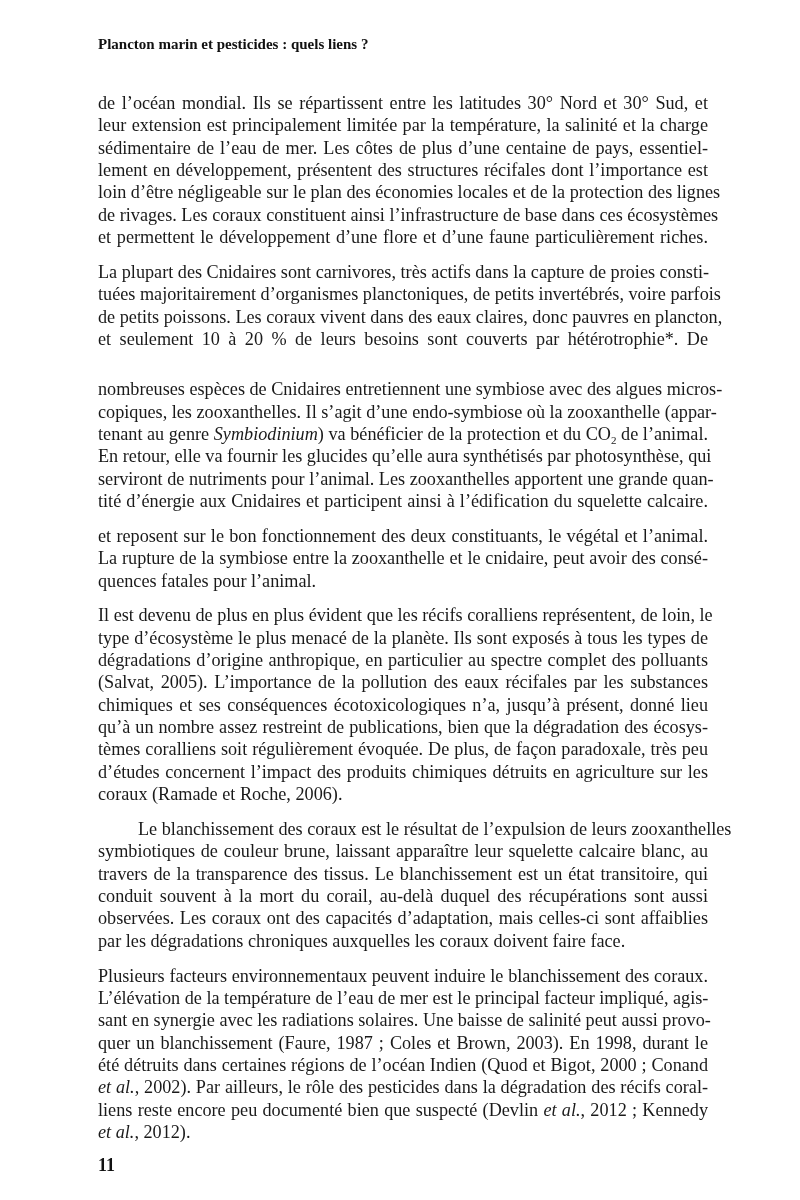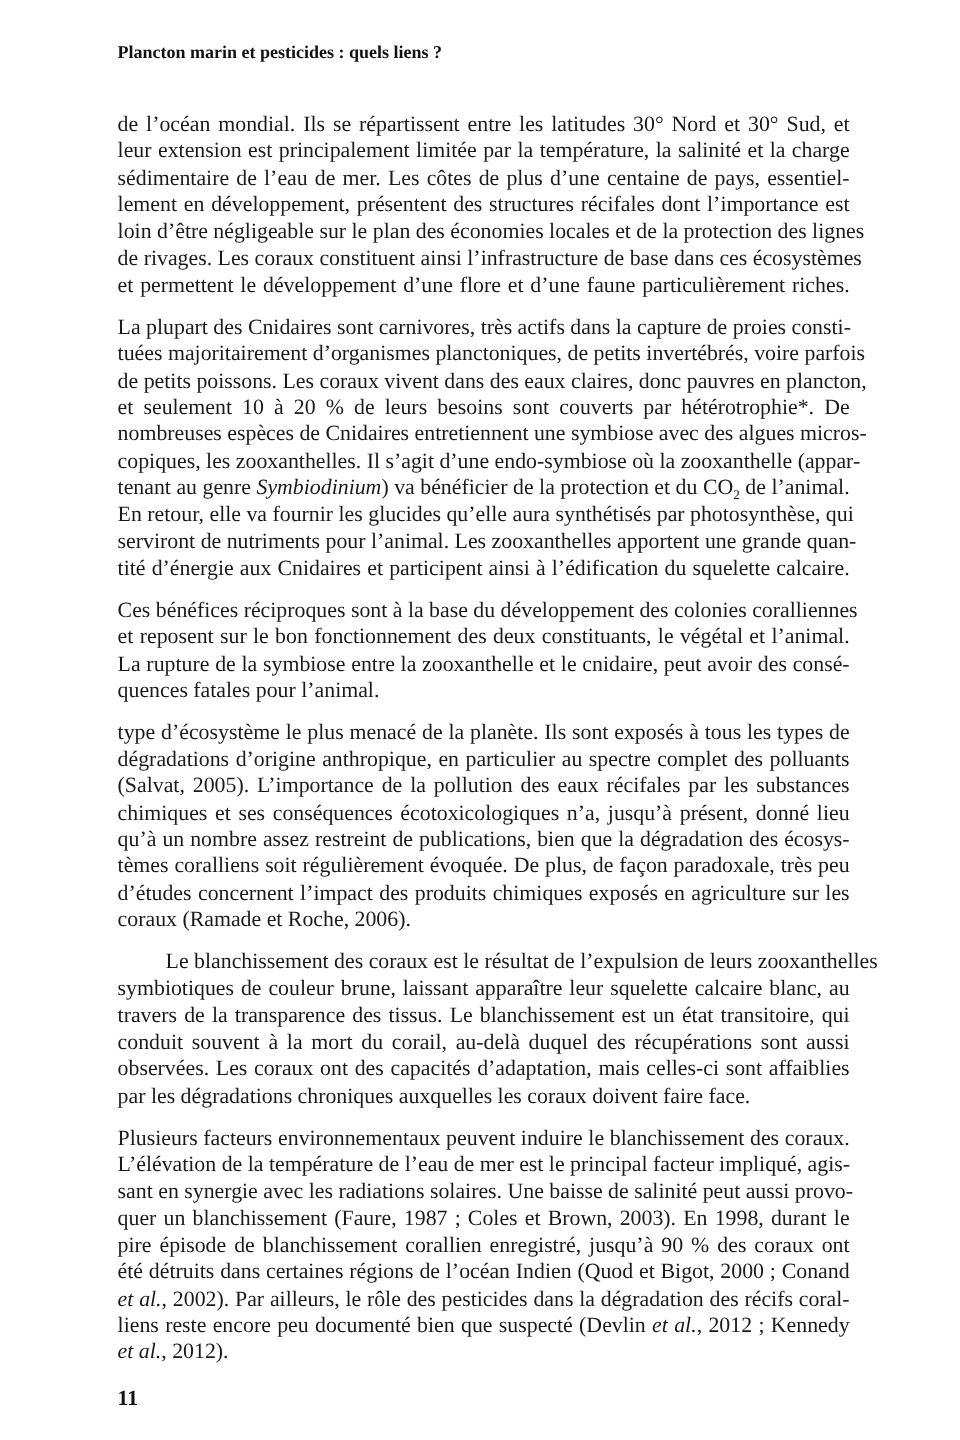--- a/index.html
+++ b/index.html
@@ -39,61 +39,60 @@
       <span class="line" style="text-align-last: justify;">loin d’être négligeable sur le plan des économies locales et de la protection des lignes</span>
       <span class="line" style="text-align-last: justify;">de rivages. Les coraux constituent ainsi l’infrastructure de base dans ces écosystèmes</span>
       <span class="line" style="text-align-last: justify;">et permettent le développement d’une flore et d’une faune particulièrement riches.</span>
     </p>
 
     <p class="para">
       <span class="line" style="text-align-last: justify;">La plupart des Cnidaires sont carnivores, très actifs dans la capture de proies consti-</span>
       <span class="line" style="text-align-last: justify;">tuées majoritairement d’organismes planctoniques, de petits invertébrés, voire parfois</span>
       <span class="line" style="text-align-last: justify;">de petits poissons. Les coraux vivent dans des eaux claires, donc pauvres en plancton,</span>
       <span class="line" style="text-align-last: justify;">et seulement 10 à 20 % de leurs besoins sont couverts par hétérotrophie*. De</span>
-      <span class="line" style="text-align-last: justify;">nombreuses espèces de Cnidaires entretiennent une symbiose avec des algues micros-</span>
+      <span class="line" style="text-align-last: justify; margin-top: 28px;">nombreuses espèces de Cnidaires entretiennent une symbiose avec des algues micros-</span>
       <span class="line" style="text-align-last: justify;">copiques, les zooxanthelles. Il s’agit d’une endo-symbiose où la zooxanthelle (appar-</span>
       <span class="line" style="text-align-last: justify;"><span>tenant au genre </span><em>Symbiodinium</em><span>) va bénéficier de la protection et du CO</span><sub>2</sub><span> de l’animal.</span></span>
       <span class="line" style="text-align-last: justify;">En retour, elle va fournir les glucides qu’elle aura synthétisés par photosynthèse, qui</span>
       <span class="line" style="text-align-last: justify;">serviront de nutriments pour l’animal. Les zooxanthelles apportent une grande quan-</span>
       <span class="line" style="text-align-last: justify;">tité d’énergie aux Cnidaires et participent ainsi à l’édification du squelette calcaire.</span>
     </p>
 
     <p class="para">
-      <span class="line" style="text-align-last: justify;">Ces bénéfices réciproques sont à la base du développement des colonies coralliennes</span>
       <span class="line" style="text-align-last: justify;">et reposent sur le bon fonctionnement des deux constituants, le végétal et l’animal.</span>
       <span class="line" style="text-align-last: justify;">La rupture de la symbiose entre la zooxanthelle et le cnidaire, peut avoir des consé-</span>
       <span class="line last">quences fatales pour l’animal.</span>
     </p>
 
     <p class="para">
+      <span class="line" style="text-align-last: justify;">Il est devenu de plus en plus évident que les récifs coralliens représentent, de loin, le</span>
       <span class="line" style="text-align-last: justify;">type d’écosystème le plus menacé de la planète. Ils sont exposés à tous les types de</span>
       <span class="line" style="text-align-last: justify;">dégradations d’origine anthropique, en particulier au spectre complet des polluants</span>
       <span class="line" style="text-align-last: justify;">(Salvat, 2005). L’importance de la pollution des eaux récifales par les substances</span>
       <span class="line" style="text-align-last: justify;">chimiques et ses conséquences écotoxicologiques n’a, jusqu’à présent, donné lieu</span>
       <span class="line" style="text-align-last: justify;">qu’à un nombre assez restreint de publications, bien que la dégradation des écosys-</span>
       <span class="line" style="text-align-last: justify;">tèmes coralliens soit régulièrement évoquée. De plus, de façon paradoxale, très peu</span>
-      <span class="line" style="text-align-last: justify;">d’études concernent l’impact des produits chimiques exposés en agriculture sur les</span>
+      <span class="line" style="text-align-last: justify;">d’études concernent l’impact des produits chimiques détruits en agriculture sur les</span>
       <span class="line last">coraux (Ramade et Roche, 2006).</span>
     </p>
 
     <p class="para">
       <span class="line" style="text-align-last: justify; margin-left: 40px;">Le blanchissement des coraux est le résultat de l’expulsion de leurs zooxanthelles</span>
       <span class="line" style="text-align-last: justify;">symbiotiques de couleur brune, laissant apparaître leur squelette calcaire blanc, au</span>
       <span class="line" style="text-align-last: justify;">travers de la transparence des tissus. Le blanchissement est un état transitoire, qui</span>
       <span class="line" style="text-align-last: justify;">conduit souvent à la mort du corail, au-delà duquel des récupérations sont aussi</span>
       <span class="line" style="text-align-last: justify;">observées. Les coraux ont des capacités d’adaptation, mais celles-ci sont affaiblies</span>
       <span class="line last">par les dégradations chroniques auxquelles les coraux doivent faire face.</span>
     </p>
 
     <p class="para">
       <span class="line" style="text-align-last: justify;">Plusieurs facteurs environnementaux peuvent induire le blanchissement des coraux.</span>
       <span class="line" style="text-align-last: justify;">L’élévation de la température de l’eau de mer est le principal facteur impliqué, agis-</span>
       <span class="line" style="text-align-last: justify;">sant en synergie avec les radiations solaires. Une baisse de salinité peut aussi provo-</span>
       <span class="line" style="text-align-last: justify;">quer un blanchissement (Faure, 1987 ; Coles et Brown, 2003). En 1998, durant le</span>
-      <span class="line" style="text-align-last: justify;">pire épisode de blanchissement corallien enregistré, jusqu’à 90 % des coraux ont</span>
       <span class="line" style="text-align-last: justify;">été détruits dans certaines régions de l’océan Indien (Quod et Bigot, 2000 ; Conand</span>
       <span class="line" style="text-align-last: justify;"><em>et al.</em><span>, 2002). Par ailleurs, le rôle des pesticides dans la dégradation des récifs coral-</span></span>
       <span class="line" style="text-align-last: justify;"><span>liens reste encore peu documenté bien que suspecté (Devlin </span><em>et al.</em><span>, 2012 ; Kennedy</span></span>
       <span class="line last"><em>et al.</em><span>, 2012).</span></span>
     </p>
   </div>
 
   <div class="folio">11</div>
 </div>
 

